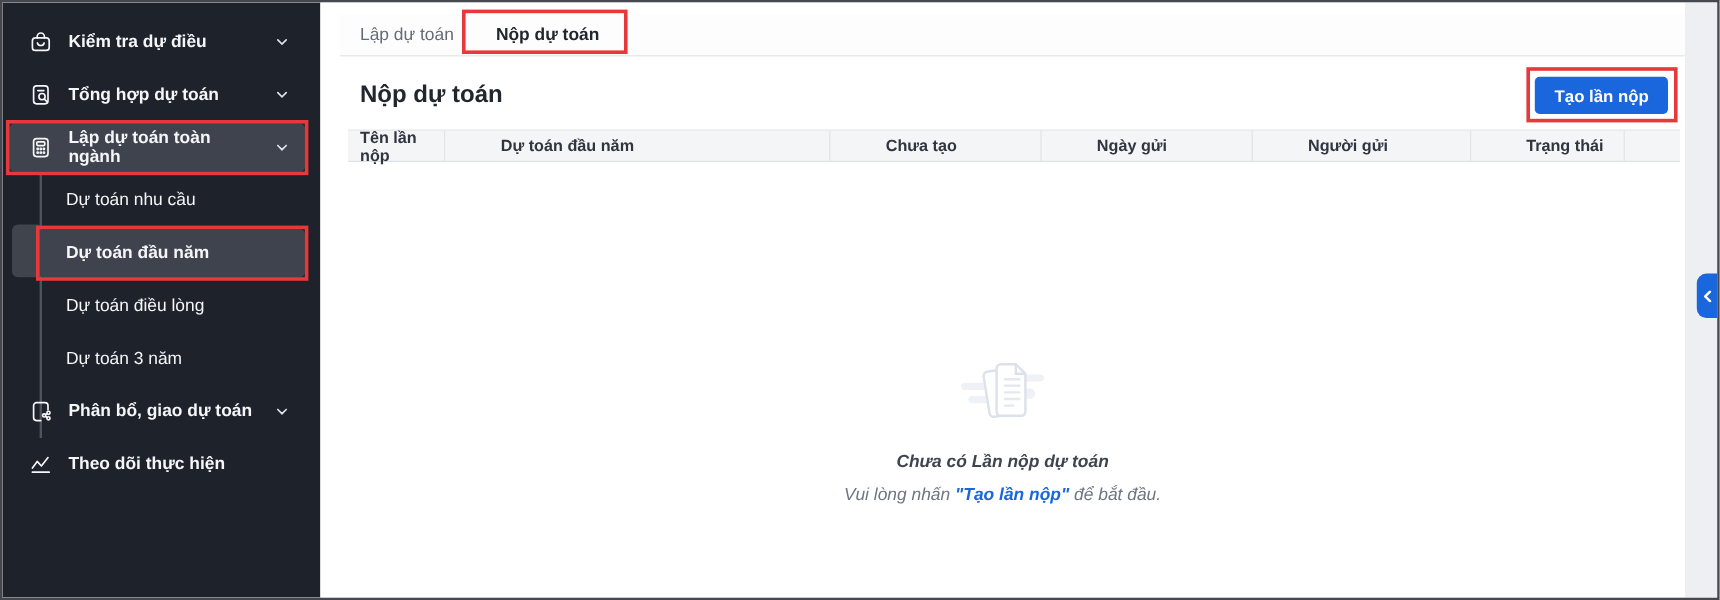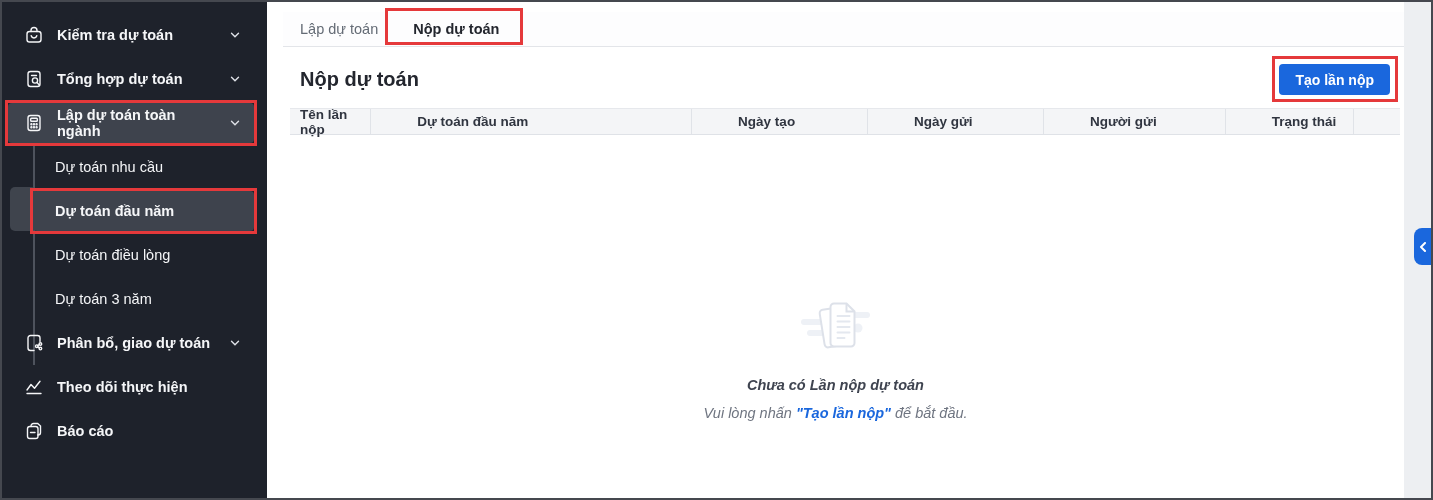--- a/index.html
+++ b/index.html
@@ -78,21 +78,21 @@
     <nav>
 
       <div class="side-item parent">
         <span class="mi">
           <svg width="20" height="20" viewBox="0 0 20 20" fill="none" stroke="#f5f6f8" stroke-width="1.4" stroke-linecap="round">
             <rect x="3" y="6.5" width="14" height="10.5" rx="2.5"></rect>
             <path d="M7 6.5 V5.5 a3 3 0 0 1 6 0 V6.5"></path>
             <path d="M7.2 10.8 a2.9 2.9 0 0 0 5.6 0"></path>
           </svg>
         </span>
-        <span>Kiểm tra dự toán</span>
+        <span>Kiểm tra dự điều</span>
         <span class="chev">
           <svg width="14" height="14" viewBox="0 0 16 16" fill="none" stroke="#dfe2e8" stroke-width="1.6" stroke-linecap="round">
               <path d="M4 6 l4 4 4 -4"></path>
             </svg>
         </span>
       </div>
 
       <div class="side-item parent">
         <span class="mi">
           <svg width="20" height="20" viewBox="0 0 20 20" fill="none" stroke="#f5f6f8" stroke-width="1.4" stroke-linecap="round">
@@ -173,30 +173,20 @@
       <div class="side-item parent">
         <span class="mi">
           <svg width="20" height="20" viewBox="0 0 20 20" fill="none" stroke="#f5f6f8" stroke-width="1.4" stroke-linecap="round" stroke-linejoin="round">
             <path d="M3 16.5 h14"></path>
             <path d="M3 13 l4 -5.5 3.5 3.8 5.5 -7"></path>
           </svg>
         </span>
         <span>Theo dõi thực hiện</span>
       </div>
 
-      <div class="side-item parent">
-        <span class="mi">
-          <svg width="20" height="20" viewBox="0 0 20 20" fill="none" stroke="#f5f6f8" stroke-width="1.4" stroke-linecap="round">
-            <path d="M7 5.5 V5 a2.5 2.5 0 0 1 2.5 -2.5 h4.2 L16.5 5 v6.5 a2.5 2.5 0 0 1 -2.5 2.5 h-0.3"></path>
-            <rect x="3.5" y="5.5" width="10.5" height="12" rx="2.3"></rect>
-            <path d="M6.5 11.5 h4.5"></path>
-          </svg>
-        </span>
-        <span>Báo cáo</span>
-      </div>
 
     </nav>
   </aside>
 
   <main class="main">
 
     <div class="tabbar">
       <div class="tab">
         <span>Lập dự toán</span>
       </div>
@@ -210,21 +200,21 @@
       <h1 class="page-title">Nộp dự toán</h1>
       <span class="btn-wrap">
         <button class="btn-primary">Tạo lần nộp</button>
         <span class="annotation ann-btn"></span>
       </span>
     </div>
 
     <div class="thead">
       <div class="th c0">Tên lần nộp</div>
       <div class="th c1">Dự toán đầu năm</div>
-      <div class="th c2">Ngày tạo</div>
+      <div class="th c2">Chưa tạo</div>
       <div class="th c3">Ngày gửi</div>
       <div class="th c4">Người gửi</div>
       <div class="th c5">Trạng thái</div>
       <div class="th c6"></div>
     </div>
 
     <div class="empty">
       <span>
         <svg width="72" height="64" viewBox="0 0 72 64" fill="none">
           <rect x="1" y="24" width="25" height="6" rx="3" fill="#eef1f6"></rect>

